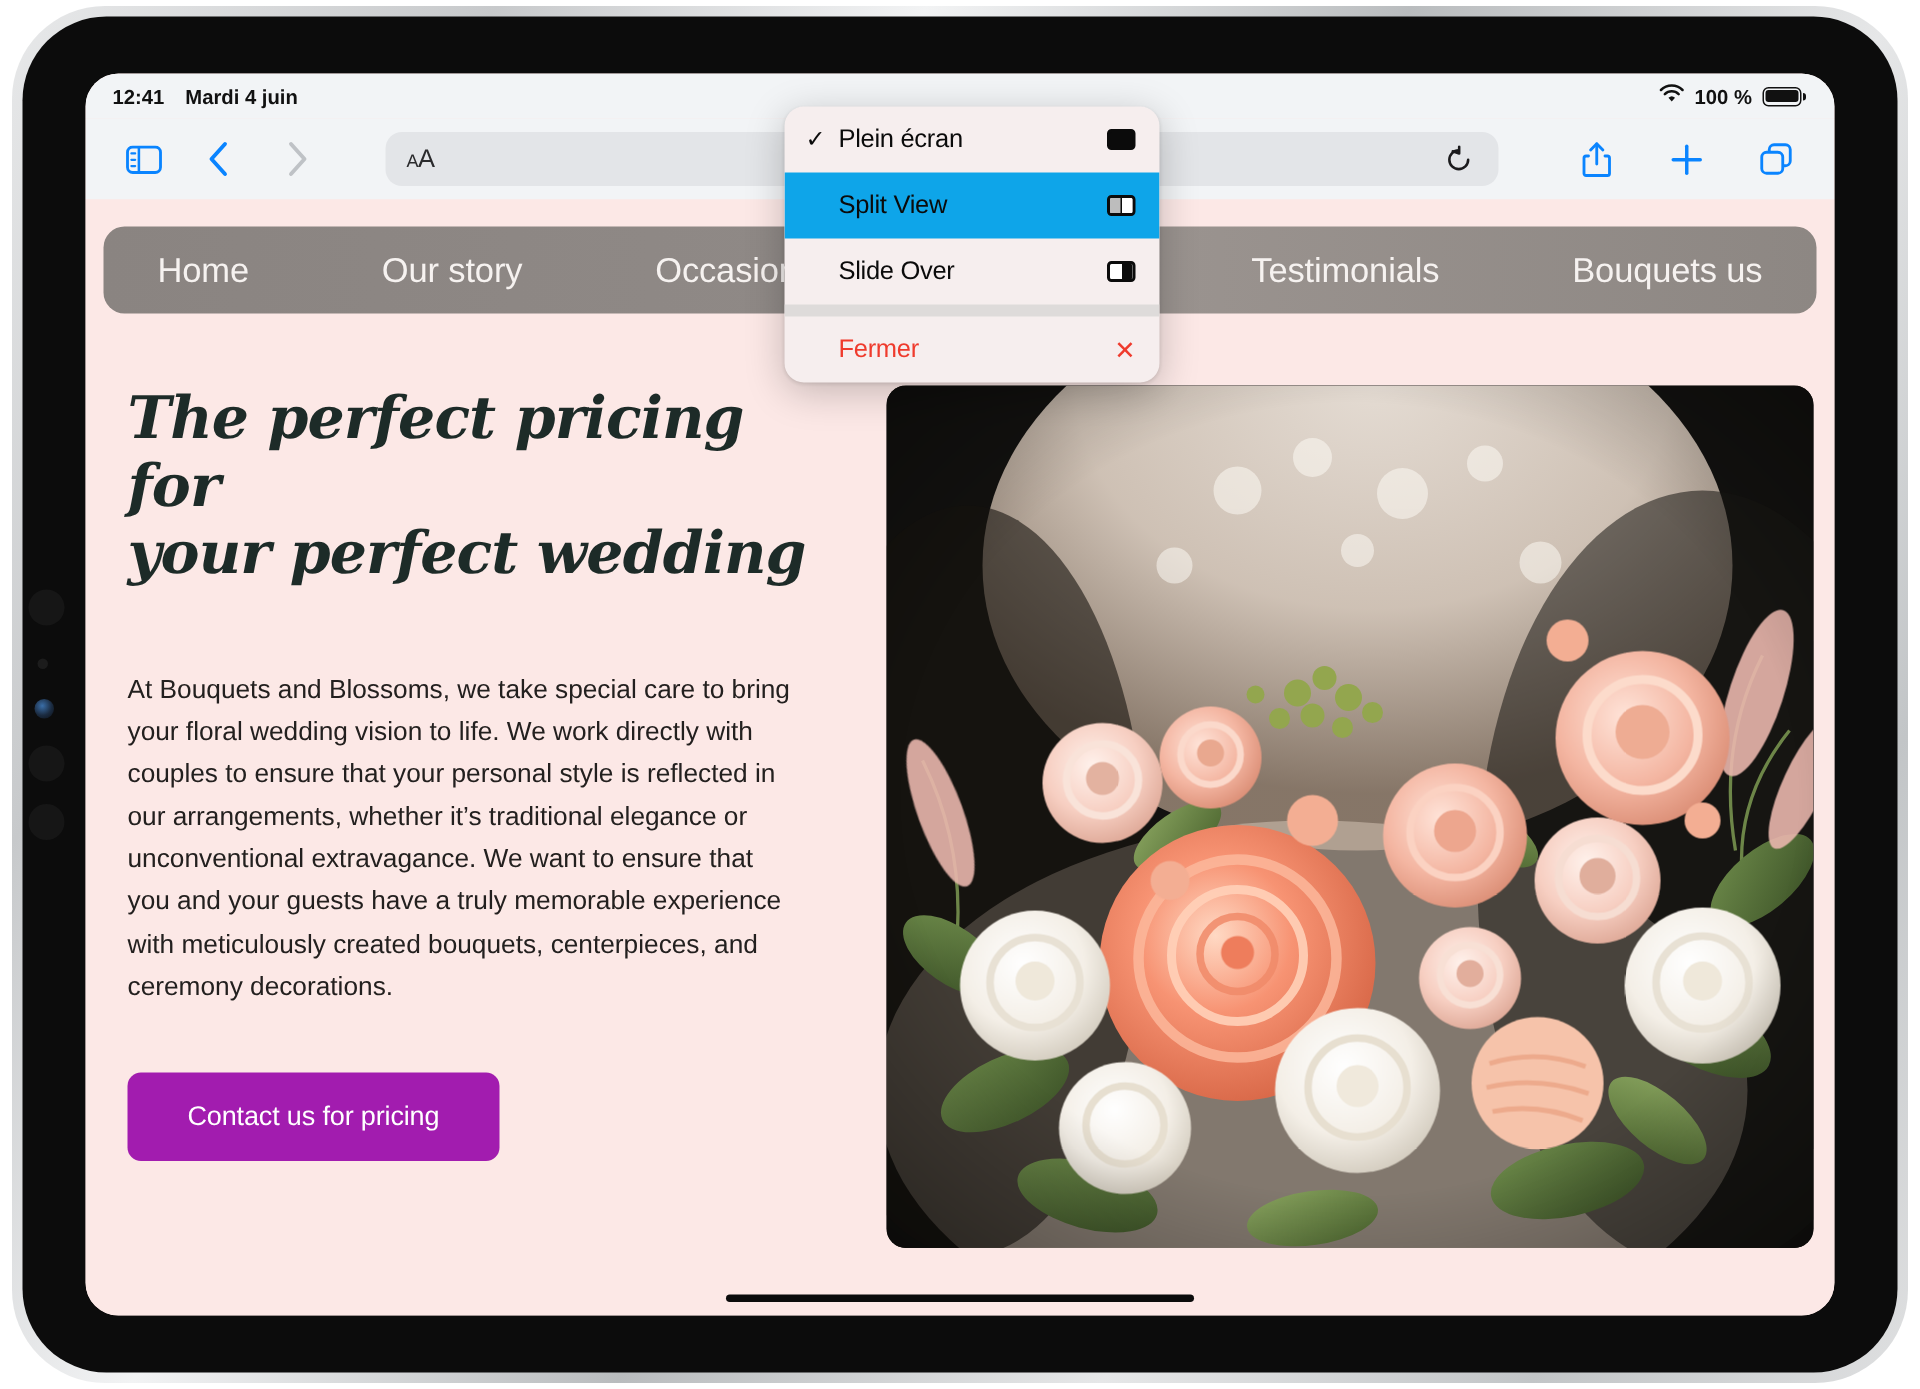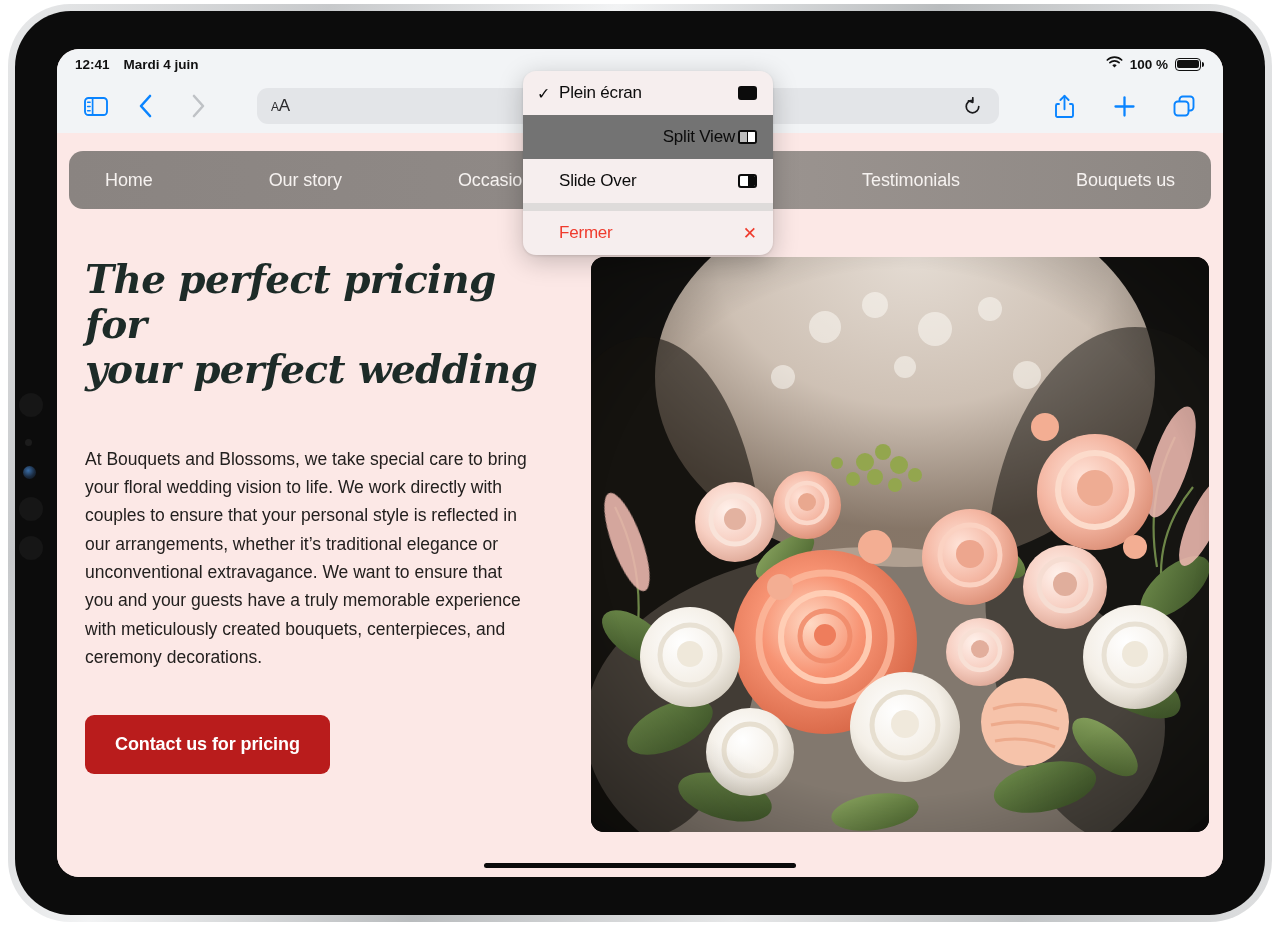--- a/index.html
+++ b/index.html
@@ -164,21 +164,21 @@
     display: flex;
     align-items: center;
     padding: 0 16px 0 14px;
     cursor: pointer;
     position: relative;
   }
   .mt-item + .mt-item::before {
     content:""; position:absolute; left:14px; right:0; top:0; height:1px;
     background: rgba(0,0,0,0.10);
   }
-  .mt-item.selected { background: #737373; text-align: right; }
+  .mt-item.selected { background: #0ea5e9; }
   .mt-item.selected::before, .mt-item.selected + .mt-item::before { background: transparent; }
   .mt-check { width: 22px; font-size: 16px; color:#0b0b0b; }
   .mt-label { flex: 1; letter-spacing: -0.2px; }
   .mt-icon { width: 22px; display:flex; align-items:center; justify-content:flex-end; }
   .mt-sep { height: 8px; background: #dedbda; }
   .mt-item.destructive .mt-label, .mt-item.destructive .mt-icon { color: #ef3b2d; }
 
   .ic-full { width:19px; height:14px; border:2px solid #0b0b0b; border-radius:3px; background:#0b0b0b; }
   .ic-split { width:19px; height:14px; border:2px solid #0b0b0b; border-radius:3px;
               display:flex; overflow:hidden; background:#fff; }
@@ -201,21 +201,21 @@
     height: 58px;
     border-radius: 14px;
     background: linear-gradient(90deg,#8a8481 0%,#8f8986 40%,#9a938f 62%,#8d8783 100%);
     display: flex;
     align-items: center;
     justify-content: space-between;
     padding: 0 36px;
   }
   .site-nav a {
     color: #f6f2f0;
-    font-size: 18px;
+    font-size: 23px;
     text-decoration: none;
     letter-spacing: -0.1px;
     cursor: pointer;
   }
 
   .hero {
     display: flex;
     gap: 36px;
     padding: 48px 14px 0 28px;
   }
@@ -232,27 +232,27 @@
   .hero-body {
     margin-top: 52px;
     font-size: 17.5px;
     line-height: 1.62;
     color: #23201f;
     max-width: 445px;
   }
   .cta-btn {
     margin-top: 44px;
     display: inline-block;
-    background: #b91c1c;
+    background: #a21caf;
     color: #ffffff;
     border: none;
     border-radius: 9px;
-    padding: 19px 30px;
+    padding: 19px 40px;
     font-size: 18px;
-    font-weight: 700;
+    font-weight: 400;
     cursor: pointer;
     letter-spacing: -0.1px;
   }
 
   .hero-photo {
     flex: 1;
     height: 575px;
     border-radius: 13px;
     overflow: hidden;
     position: relative;

